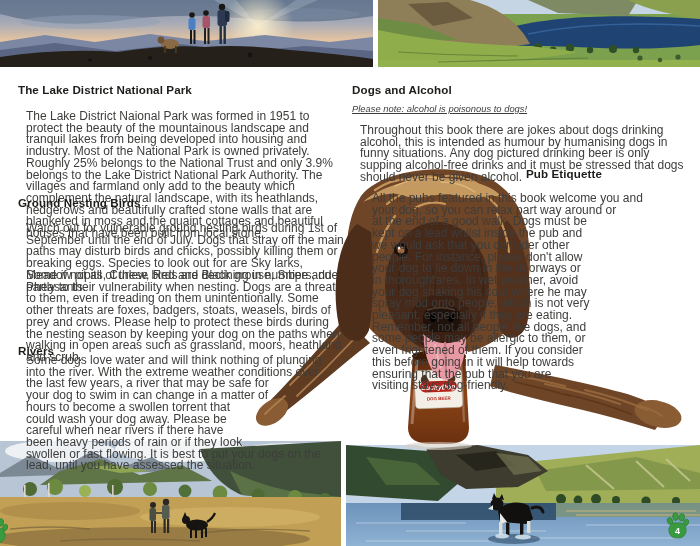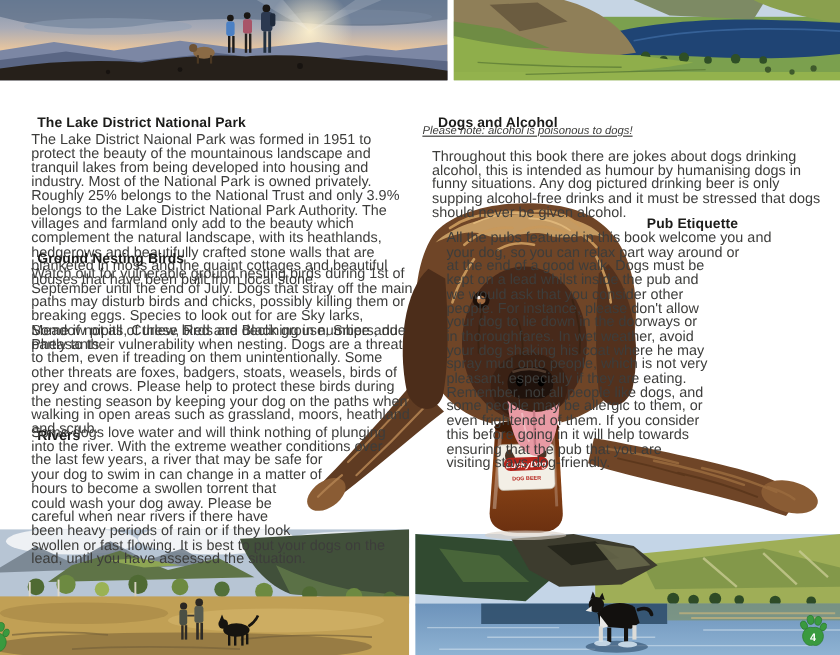--- a/index.html
+++ b/index.html
@@ -7,21 +7,21 @@
         font-family:"Liberation Sans",sans-serif;}
   .photo{position:absolute;display:block;}
   .photo.tl{left:0;top:0;}
   .photo.tr{left:378px;top:0;}
   .photo.bl{left:0;top:441px;}
   .photo.br{left:346px;top:445px;}
   .col{position:absolute;top:0;height:546px;}
   .col.left{left:14px;width:320px;z-index:3;}
   .col.right{left:348px;width:326px;z-index:3;}
   .abs{position:absolute;left:0;}
-  h2.sec{font-size:11.6px;font-weight:bold;color:#1c1c1a;margin:17px;letter-spacing:.1px;}
+  h2.sec{font-size:11.6px;font-weight:bold;color:#1c1c1a;margin:4px;letter-spacing:.1px;}
   .para{font-size:12px;line-height:11.7px;color:#3d3d3b;margin:12px;}
   .note{font-size:9.4px;font-style:italic;text-decoration:underline;color:#3d3d3b;margin:4px;}
   .pub-head{width:250px;text-align:right;}
   .pub-body{width:300px;margin-left:24px;white-space:pre-line;}
   .rivers-wrap{width:320px;}
   .fr{float:right;}
   .fr.s0{width:1px;height:37px;}
   .fr.s1{width:48px;height:24px;clear:right;}
   .fr.s2{width:84px;height:44px;clear:right;}
   .dog-art{position:absolute;left:245px;top:158px;z-index:2;}

